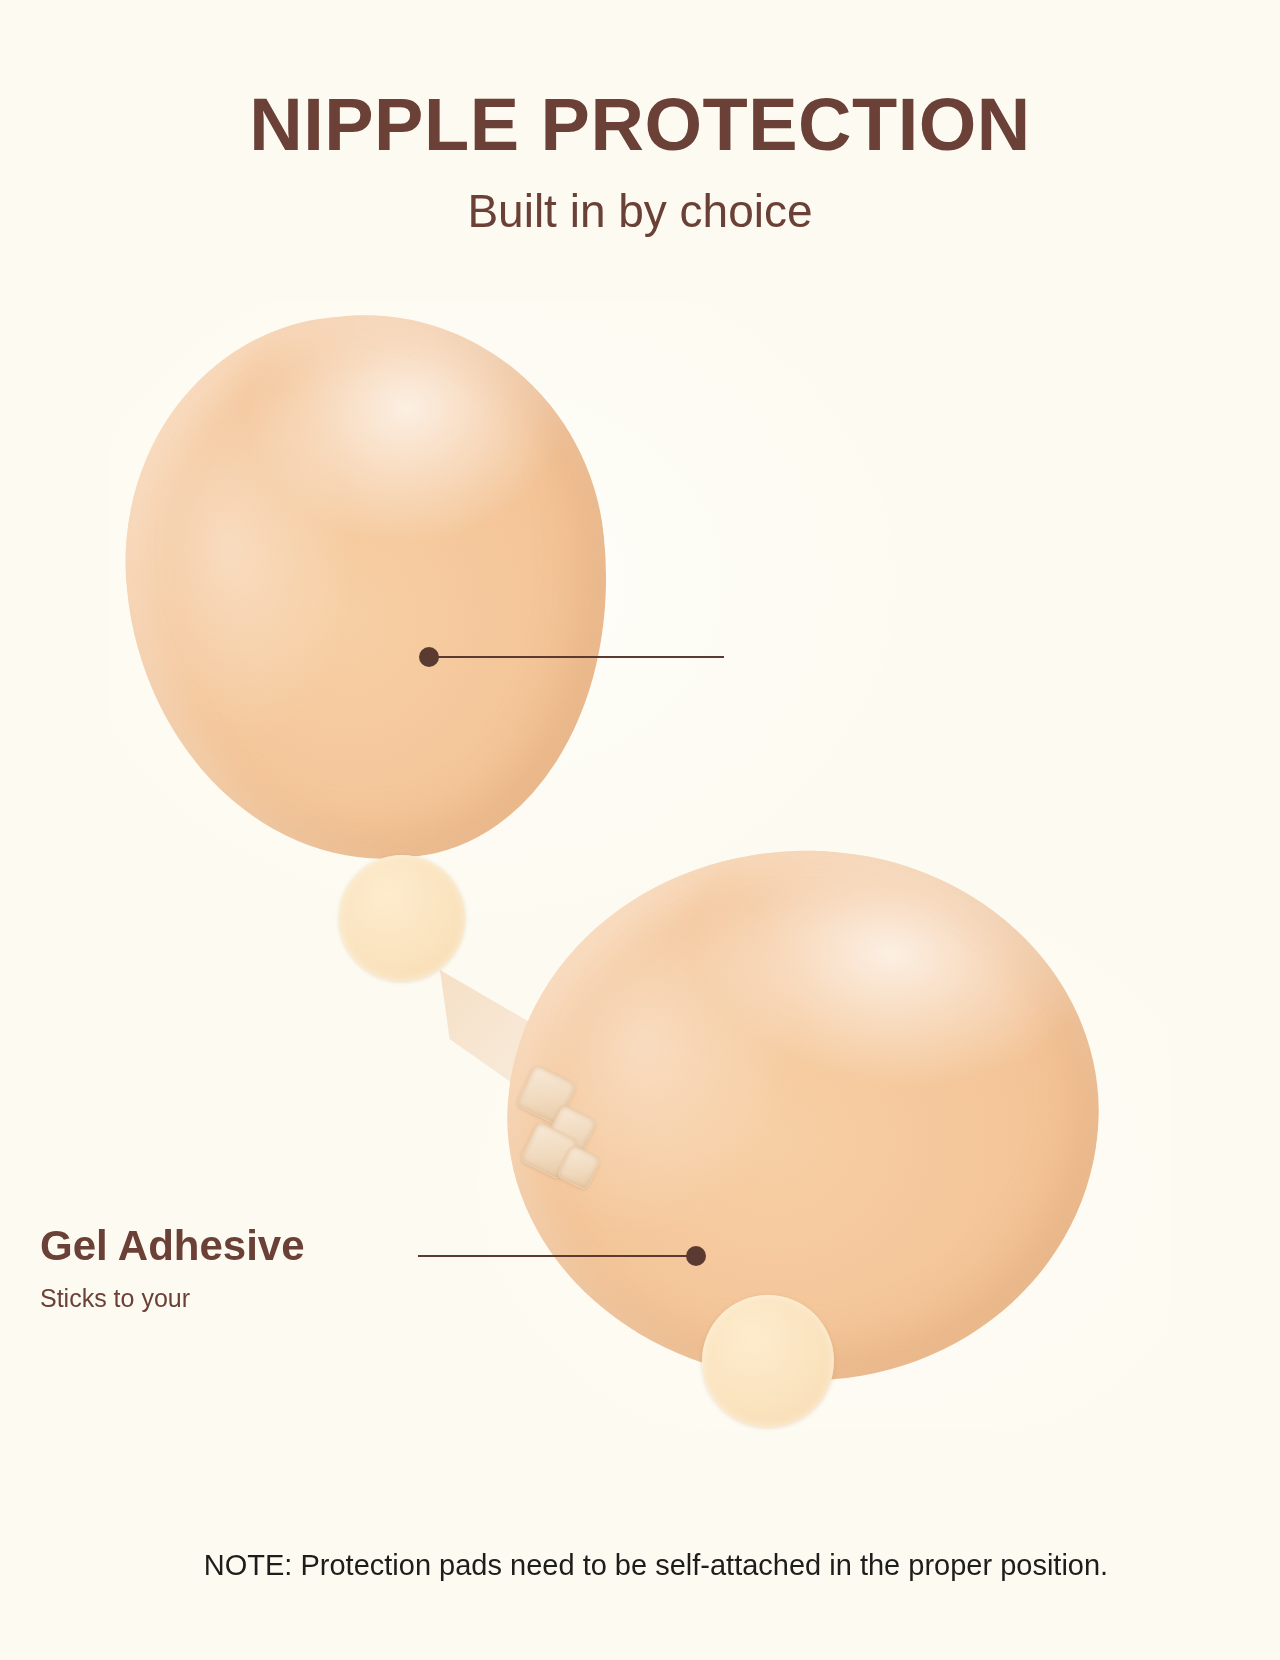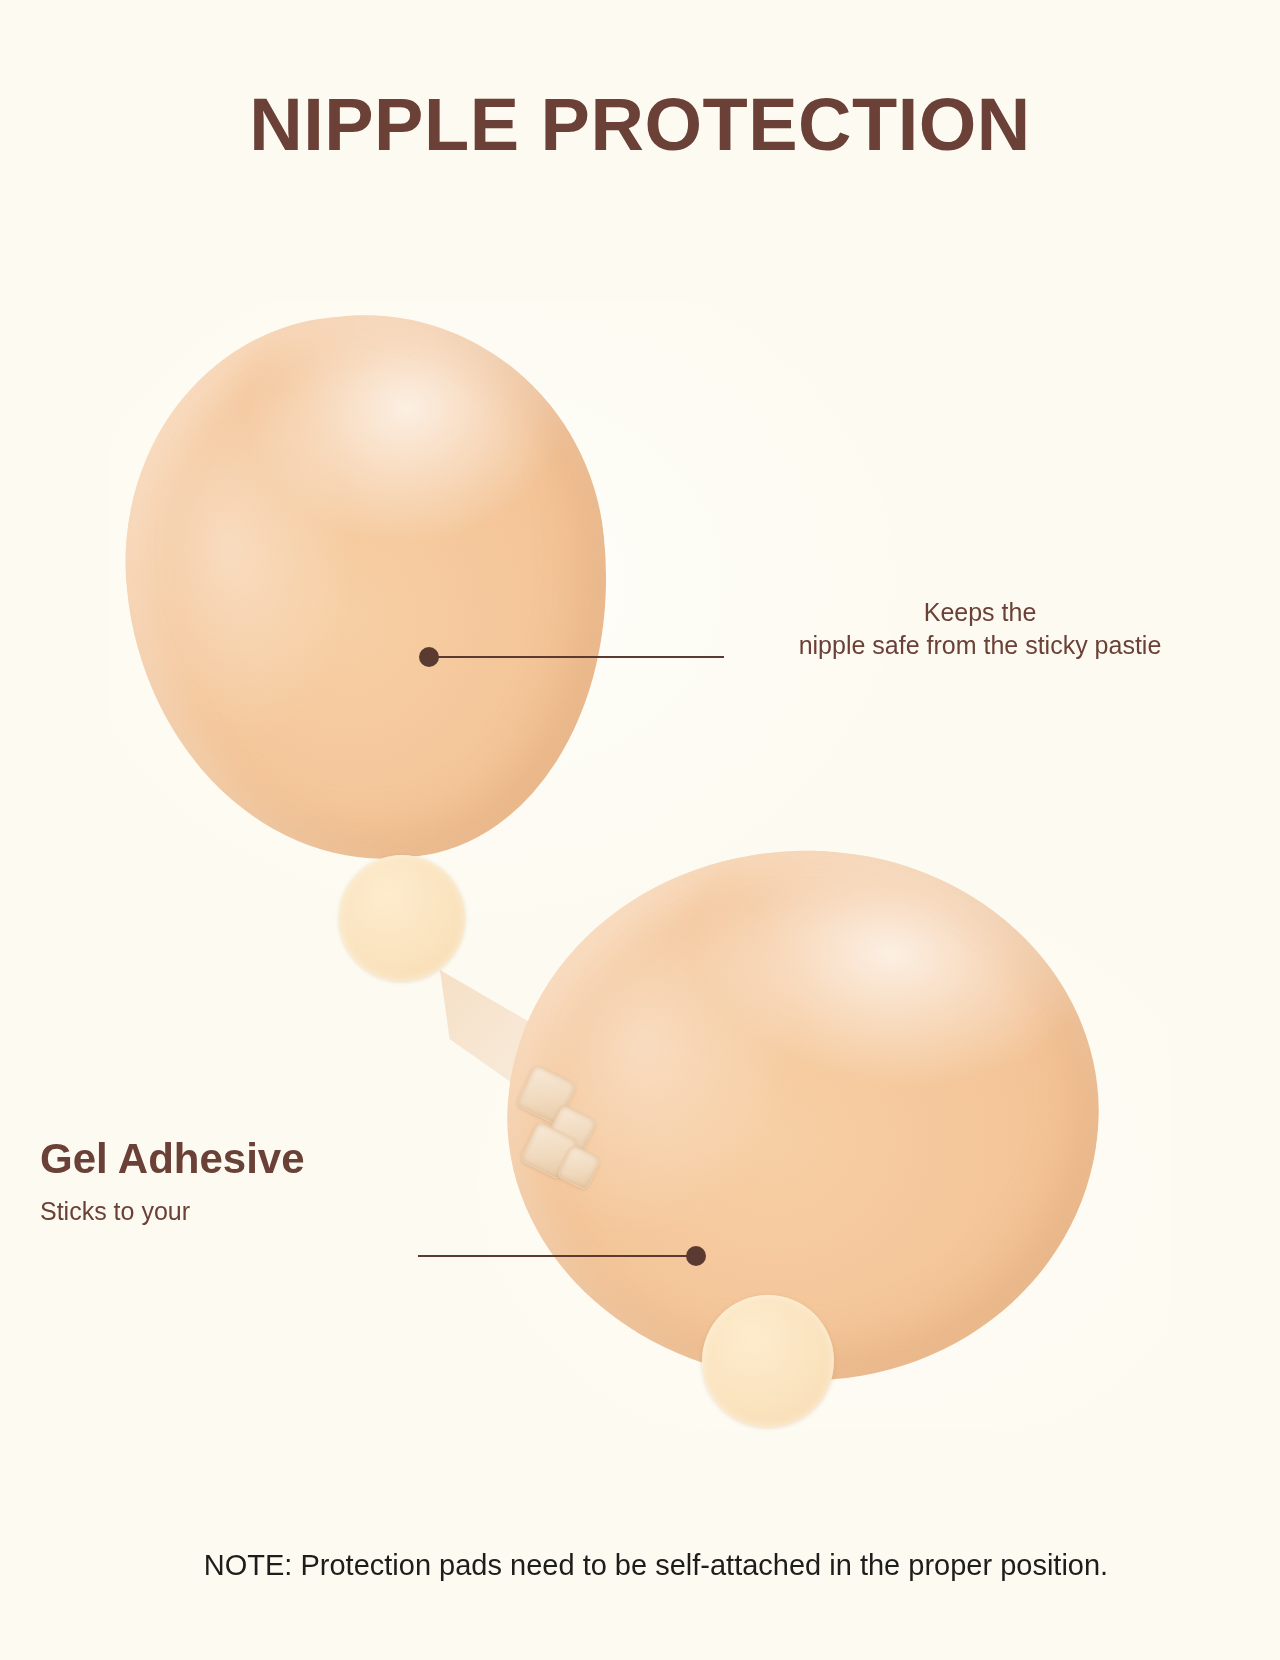--- a/index.html
+++ b/index.html
@@ -110,36 +110,37 @@
   .dot-gel   { left:686px; top:1246px; }
 
   
   .callout { position:absolute; }
   .callout-heading { font-size:42px; font-weight:bold; color:#6b4036; line-height:1.05; }
   .callout-desc { font-size:25px; color:#6b4036; line-height:1.30; margin-top:14px; }
 
   .callout-pads { left:740px; top:582px; width:480px; text-align:center; }
   .callout-pads .callout-heading { text-align:center; }
 
-  .callout-gel { left:40px; top:1137px; width:400px; text-align:left; }
+  .callout-gel { left:40px; top:1224px; width:400px; text-align:left; }
   .callout-gel .callout-desc { text-align:left; }
 
   
   .note {
     position:absolute; left:16px; top:1548px; width:1280px;
     text-align:center; font-size:29px; color:#1d1d1b; line-height:1.2;
   }
 </style>
 </head>
 <body>
 
 <div class="canvas">
 
   <div class="header">
     <div class="title">NIPPLE PROTECTION</div>
+    <div class="subtitle">Built in by choice</div>
   </div>
 
   <div class="stage">
 
     <div class="photo-bg"></div>
 
     <div class="tail tail-top"></div>
     <div class="tail tail-bot"></div>
 
     <div class="pastie pastie-top"></div>
@@ -156,24 +157,20 @@
     <div class="pad pad-bot"></div>
   </div>
 
   <div class="leader-dot dot-pads"></div>
   <div class="leader-line line-pads"></div>
 
   <div class="leader-dot dot-gel"></div>
   <div class="leader-line line-gel"></div>
 
   <div class="callout callout-pads">
-    <div class="callout-desc">
-      <div>Keeps the</div>
-      <div>nipple safe from the sticky pastie</div>
-    </div>
   </div>
 
   <div class="callout callout-gel">
     <div class="callout-heading">Gel Adhesive</div>
     <div class="callout-desc">
       <div>Sticks to your</div>
     </div>
   </div>
 
   <div class="note">NOTE: Protection pads need to be self-attached in the proper position.</div>

